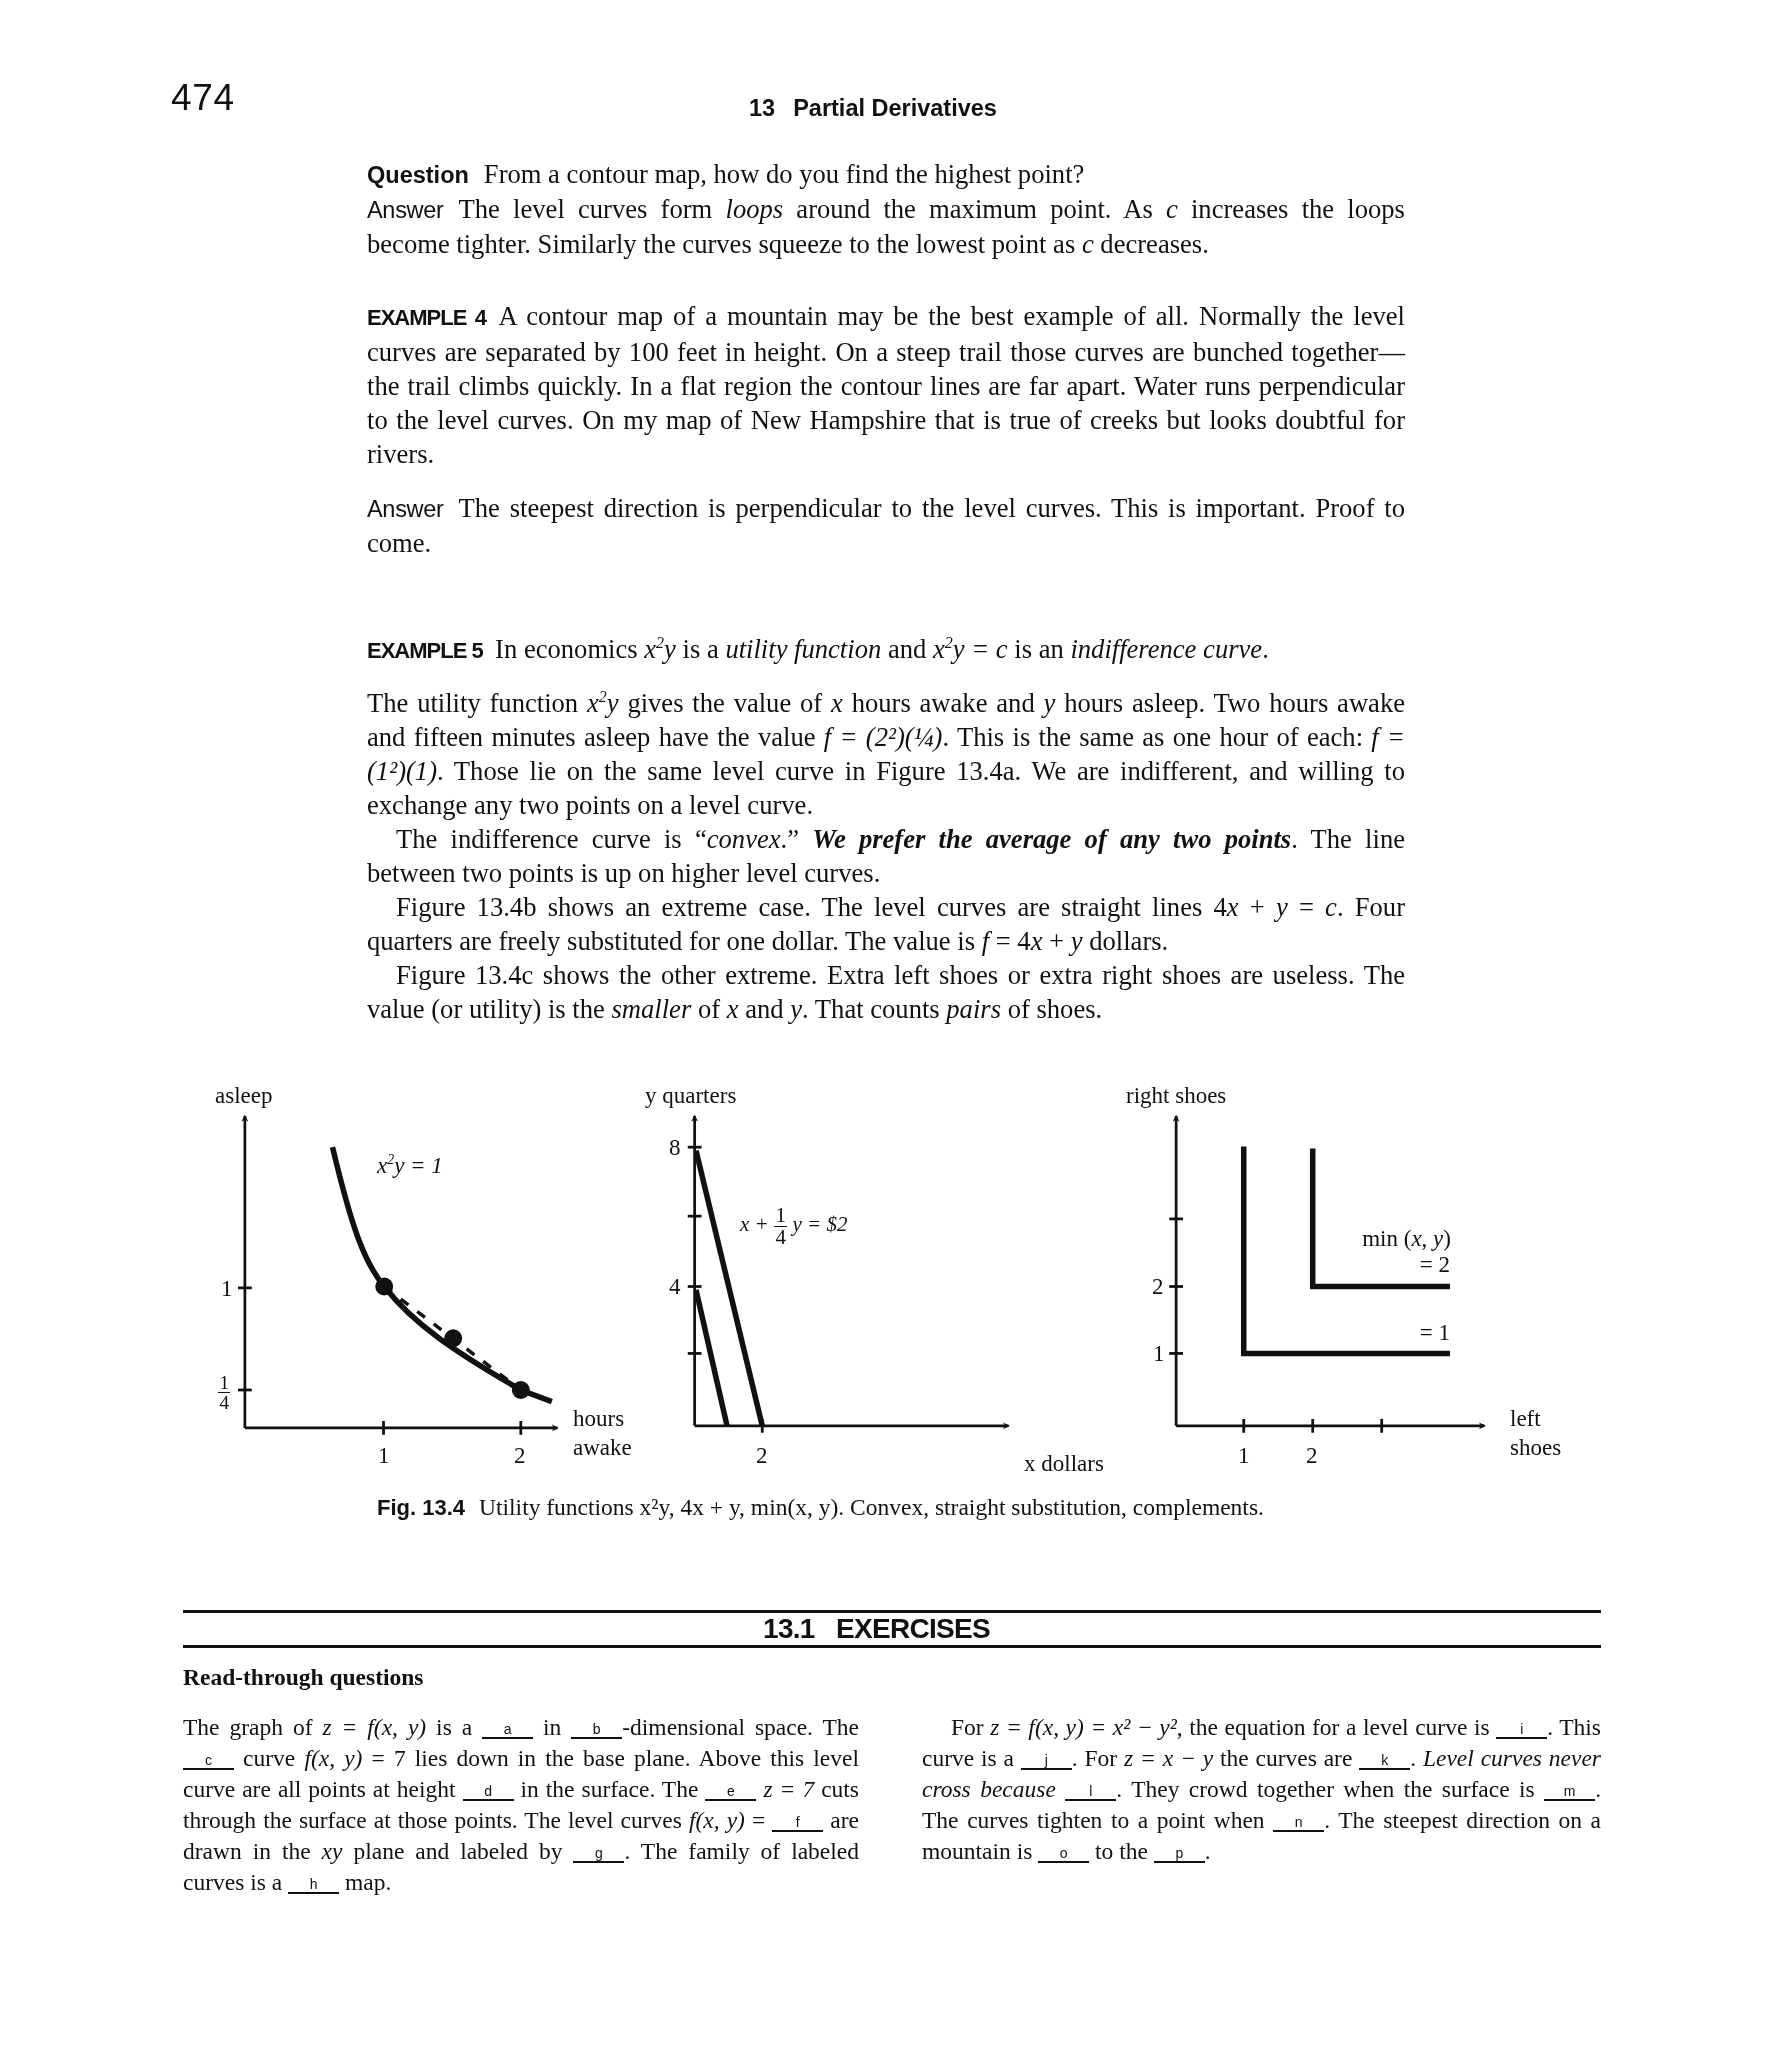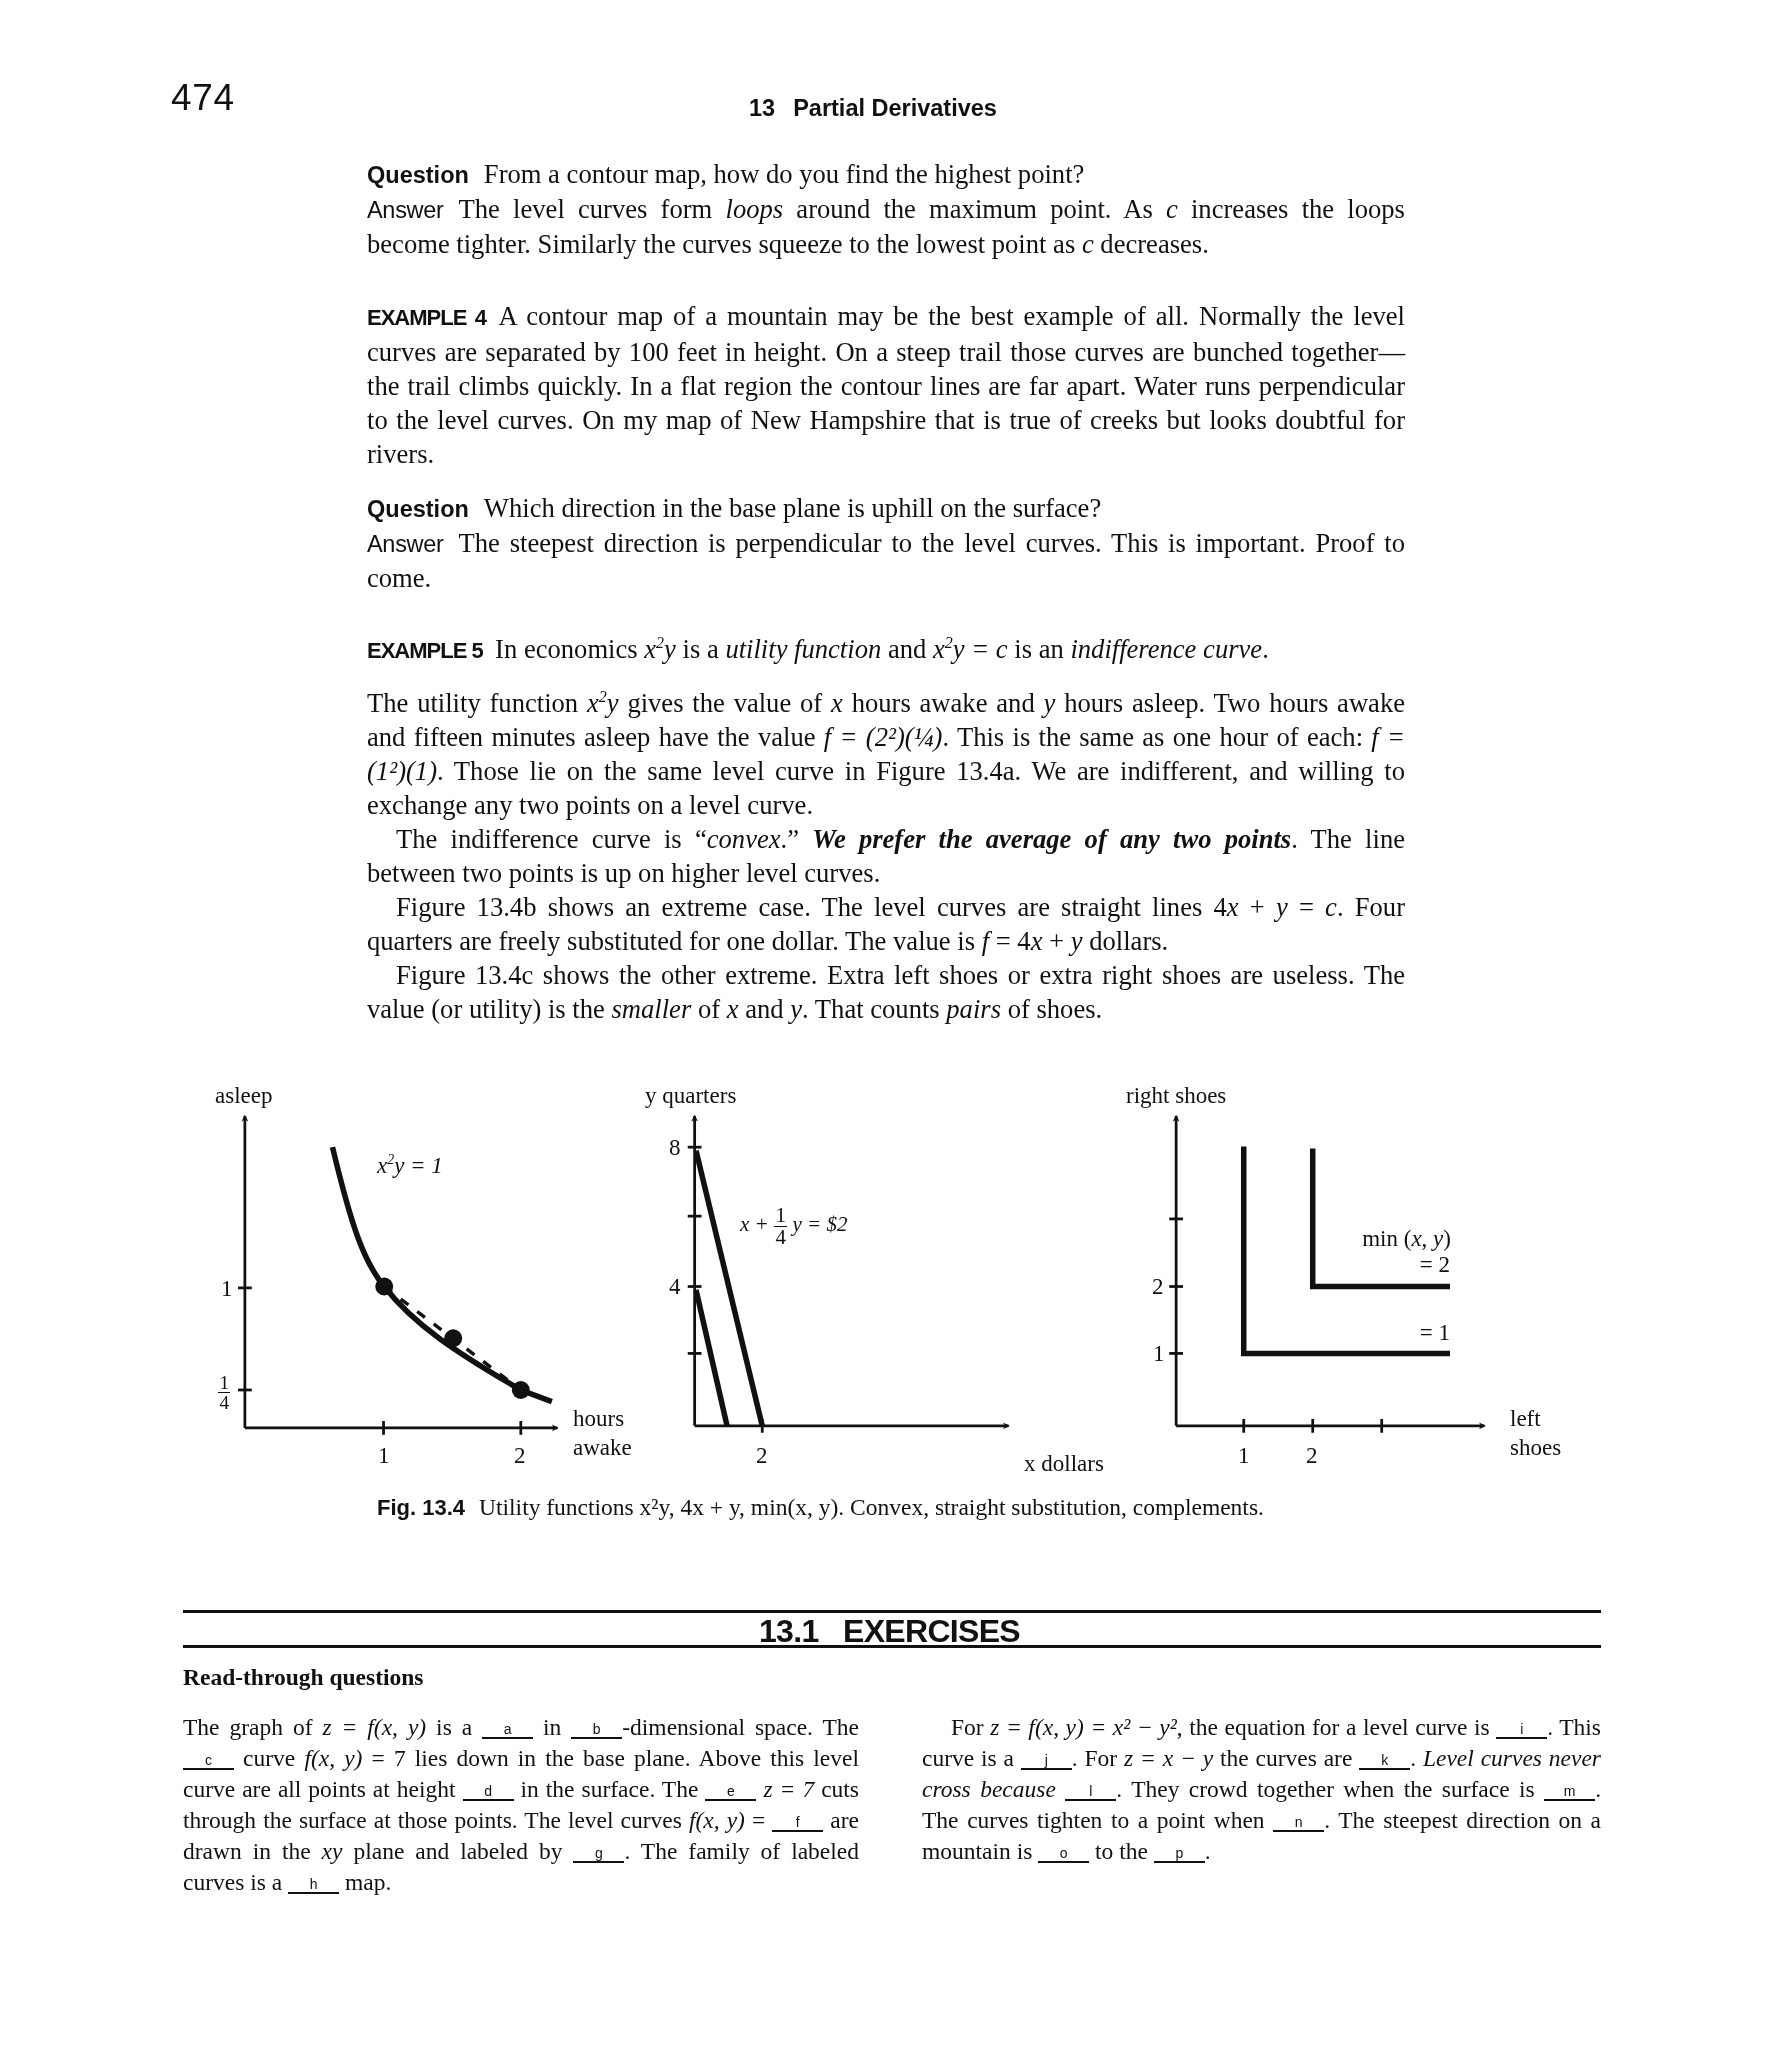--- a/index.html
+++ b/index.html
@@ -22,21 +22,21 @@
   sup { font-size: 60%; line-height: 0; }
   .frac { display: inline-block; vertical-align: middle; text-align: center; font-size: 60%; line-height: 1; }
   .frac span { display: block; }
   .frac .top { border-bottom: 1.4px solid #111; padding: 0 1.4px; }
   .fig-svg { position: absolute; left: 0; top: 0; }
   .fig-label { position: absolute; font-size: 23px; line-height: 28px; white-space: nowrap; }
   .caption { left: 377px; top: 1494px; font-size: 23.5px; white-space: nowrap; }
   .caption .fig-no { font-family: "Liberation Sans", "DejaVu Sans", sans-serif; font-weight: bold; font-size: 22px; margin-right: 14px; }
   .ex-rule { position: absolute; left: 183px; width: 1418px; background: #111; }
   .ex-title { left: 759px; top: 1613px; width: 235px; text-align: center; font-family: "Liberation Sans", "DejaVu Sans", sans-serif;
-              font-weight: bold; font-size: 32px; letter-spacing: -0.7px; }
+              font-weight: bold; font-size: 28px; letter-spacing: -0.7px; }
   .rt-head { left: 183px; top: 1664px; font-weight: bold; font-size: 23.5px; }
   .ex-col { font-size: 23.5px; line-height: 31px; text-align: justify; }
   .ex-col p { margin: 0; }
   .blank { display: inline-block; min-width: 51px; border-bottom: 2.1px solid #111; text-align: center;
            font-family: "Liberation Sans", "DejaVu Sans", sans-serif; font-size: 14px; line-height: 16.6px; vertical-align: 1.4px; }
 </style>
 </head>
 <body>
 
 <div class="abs page-num">474</div>
@@ -47,21 +47,20 @@
 <div class="abs body-text" style="top:157px;">
   <p><span class="label-sans">Question</span><span>From a contour map, how do you find the highest point?</span></p>
   <p><span class="label-answer">Answer</span><span>The level curves form </span><span class="it">loops</span><span> around the maximum point. As </span><span class="it">c</span><span> increases the loops become tighter. Similarly the curves squeeze to the lowest point as </span><span class="it">c</span><span> decreases.</span></p>
 </div>
 
 <div class="abs body-text" style="top:299px;">
   <p><span class="label-example">EXAMPLE 4</span><span>A contour map of a mountain may be the best example of all. Normally the level curves are separated by 100 feet in height. On a steep trail those curves are bunched together—the trail climbs quickly. In a flat region the contour lines are far apart. Water runs perpendicular to the level curves. On my map of New Hampshire that is true of creeks but looks doubtful for rivers.</span></p>
 </div>
 
 <div class="abs body-text" style="top:491px;">
-  <p><span class="label-sans">Question</span><span>Which direction in the base plane is uphill on the surface?</span></p>
   <p><span class="label-answer">Answer</span><span>The steepest direction is perpendicular to the level curves. This is important. Proof to come.</span></p>
 </div>
 
 <div class="abs body-text" style="top:632px;">
   <p><span class="label-example">EXAMPLE 5</span><span>In economics </span><span class="it">x<sup>2</sup>y</span><span> is a </span><span class="it">utility function</span><span> and </span><span class="it">x<sup>2</sup>y = c</span><span> is an </span><span class="it">indifference curve</span><span>.</span></p>
 </div>
 
 <div class="abs body-text" style="top:686px;">
   <p><span>The utility function </span><span class="it">x<sup>2</sup>y</span><span> gives the value of </span><span class="it">x</span><span> hours awake and </span><span class="it">y</span><span> hours asleep. Two hours awake and fifteen minutes asleep have the value </span><span class="it">f = (2²)(¼)</span><span>. This is the same as one hour of each: </span><span class="it">f = (1²)(1)</span><span>. Those lie on the same level curve in Figure 13.4a. We are indifferent, and willing to exchange any two points on a level curve.</span></p>
   <p class="indent"><span>The indifference curve is “</span><span class="it">convex</span><span>.” </span><span class="bi">We prefer the average of any two points</span><span>. The line between two points is up on higher level curves.</span></p>

